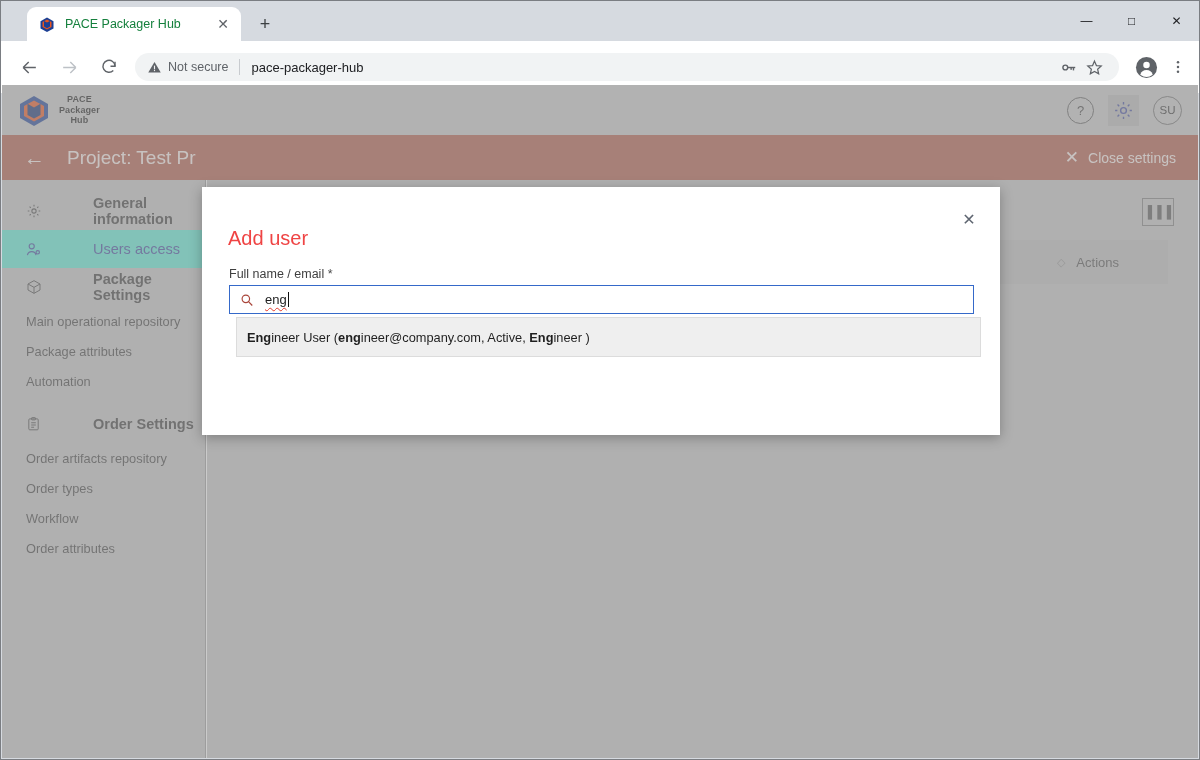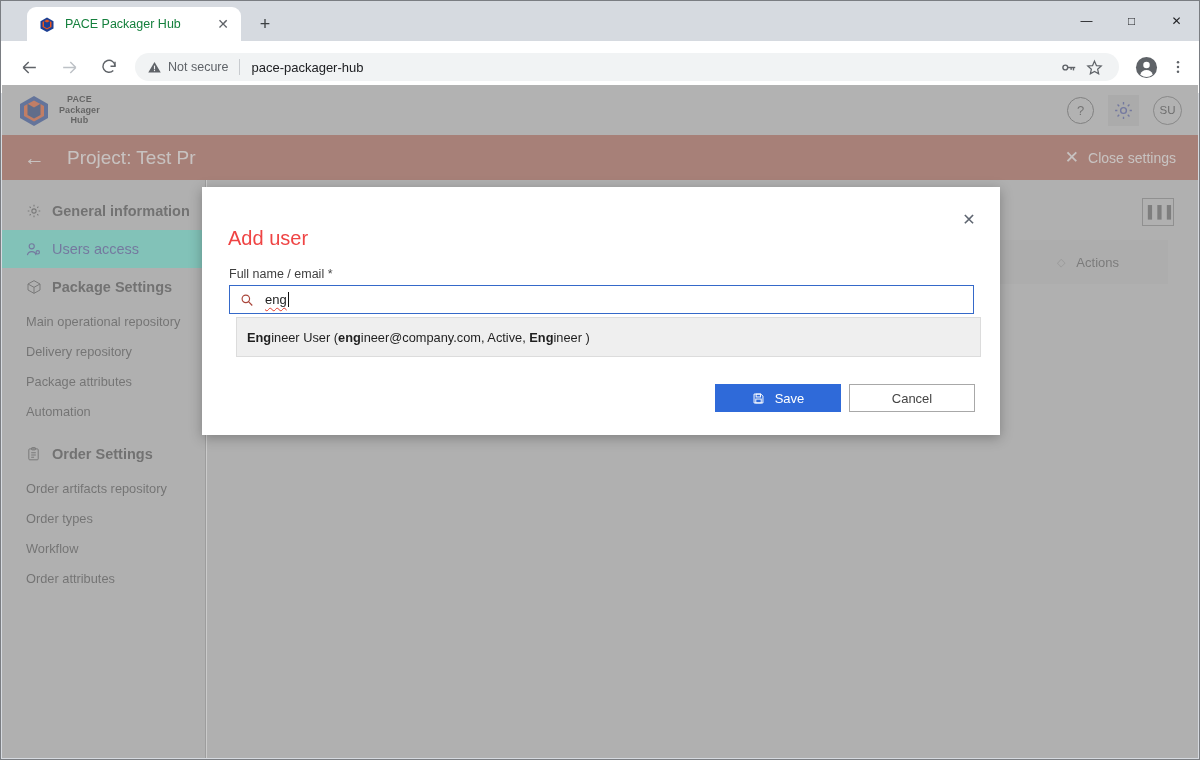--- a/index.html
+++ b/index.html
@@ -145,21 +145,21 @@
   
   #sidebar {
     position: absolute; top: 95px; left: 0; width: 204px; bottom: 0;
     background: #c4c4c4;
     border-right: 1px solid #9a9a9a;
     padding-top: 12px;
   }
   .side-group {
     display: flex; align-items: center;
     height: 38px; padding-left: 22px;
-    font-size: 14.5px; font-weight: bold; color: #3a3a3a;
+    font-size: 14.5px; font-weight: bold; color: #3a3a3a; gap: 41px;
   }
   .side-group .sic { width: 19px; height: 19px; margin-right: 9px; flex: 0 0 19px; display:flex;align-items:center;justify-content:center; }
   .side-group.active { background: #5eead4; color: #3f4a9e; font-weight: normal; }
   .side-group.active .sic { color: #3f4a9e; }
   .side-sub {
     height: 30px; display: flex; align-items: center;
     padding-left: 24px; font-size: 12.8px; color: #3f3f3f;
   }
   .side-spacer { height: 9px; }
 
@@ -417,23 +417,20 @@
             <path d="M3 7.5 12 12.5 21 7.5M12 12.5V21.5"></path>
           </svg>
         </span>
         <span>Package Settings</span>
       </div>
 
       <div class="side-sub">
         <span>Main operational repository</span>
       </div>
       <div class="side-sub">
-        <span>Delivery repository</span>
-      </div>
-      <div class="side-sub">
         <span>Package attributes</span>
       </div>
       <div class="side-sub">
         <span>Automation</span>
       </div>
 
       <div class="side-spacer"></div>
 
       <div class="side-group">
         <span class="sic">
@@ -491,31 +488,16 @@
         <span id="search-value">eng</span>
           <span id="caret"></span>
       </div>
 
       <div id="suggestions">
         <div class="sugg-item">
           <span><b>Eng</b><span>ineer User (</span><b>eng</b><span>ineer@company.com, Active, </span><b>Eng</b><span>ineer )</span></span>
         </div>
       </div>
 
-      <div id="modal-actions">
-        <div id="save-btn">
-          <span class="sv-ic">
-            <svg width="13" height="13" viewBox="0 0 24 24" fill="none" stroke="#ffffff" stroke-width="1.8">
-              <path d="M3.8 3.8h12.6L20.2 7.6V20.2H3.8Z"></path>
-              <rect x="7.6" y="3.8" width="8" height="5.4"></rect>
-              <rect x="7" y="13" width="10" height="7.2"></rect>
-            </svg>
-          </span>
-          <span>Save</span>
-        </div>
-        <div id="cancel-btn">
-          <span>Cancel</span>
-        </div>
-      </div>
     </div>
 
   </div>
 </div>
 
 </body></html>

